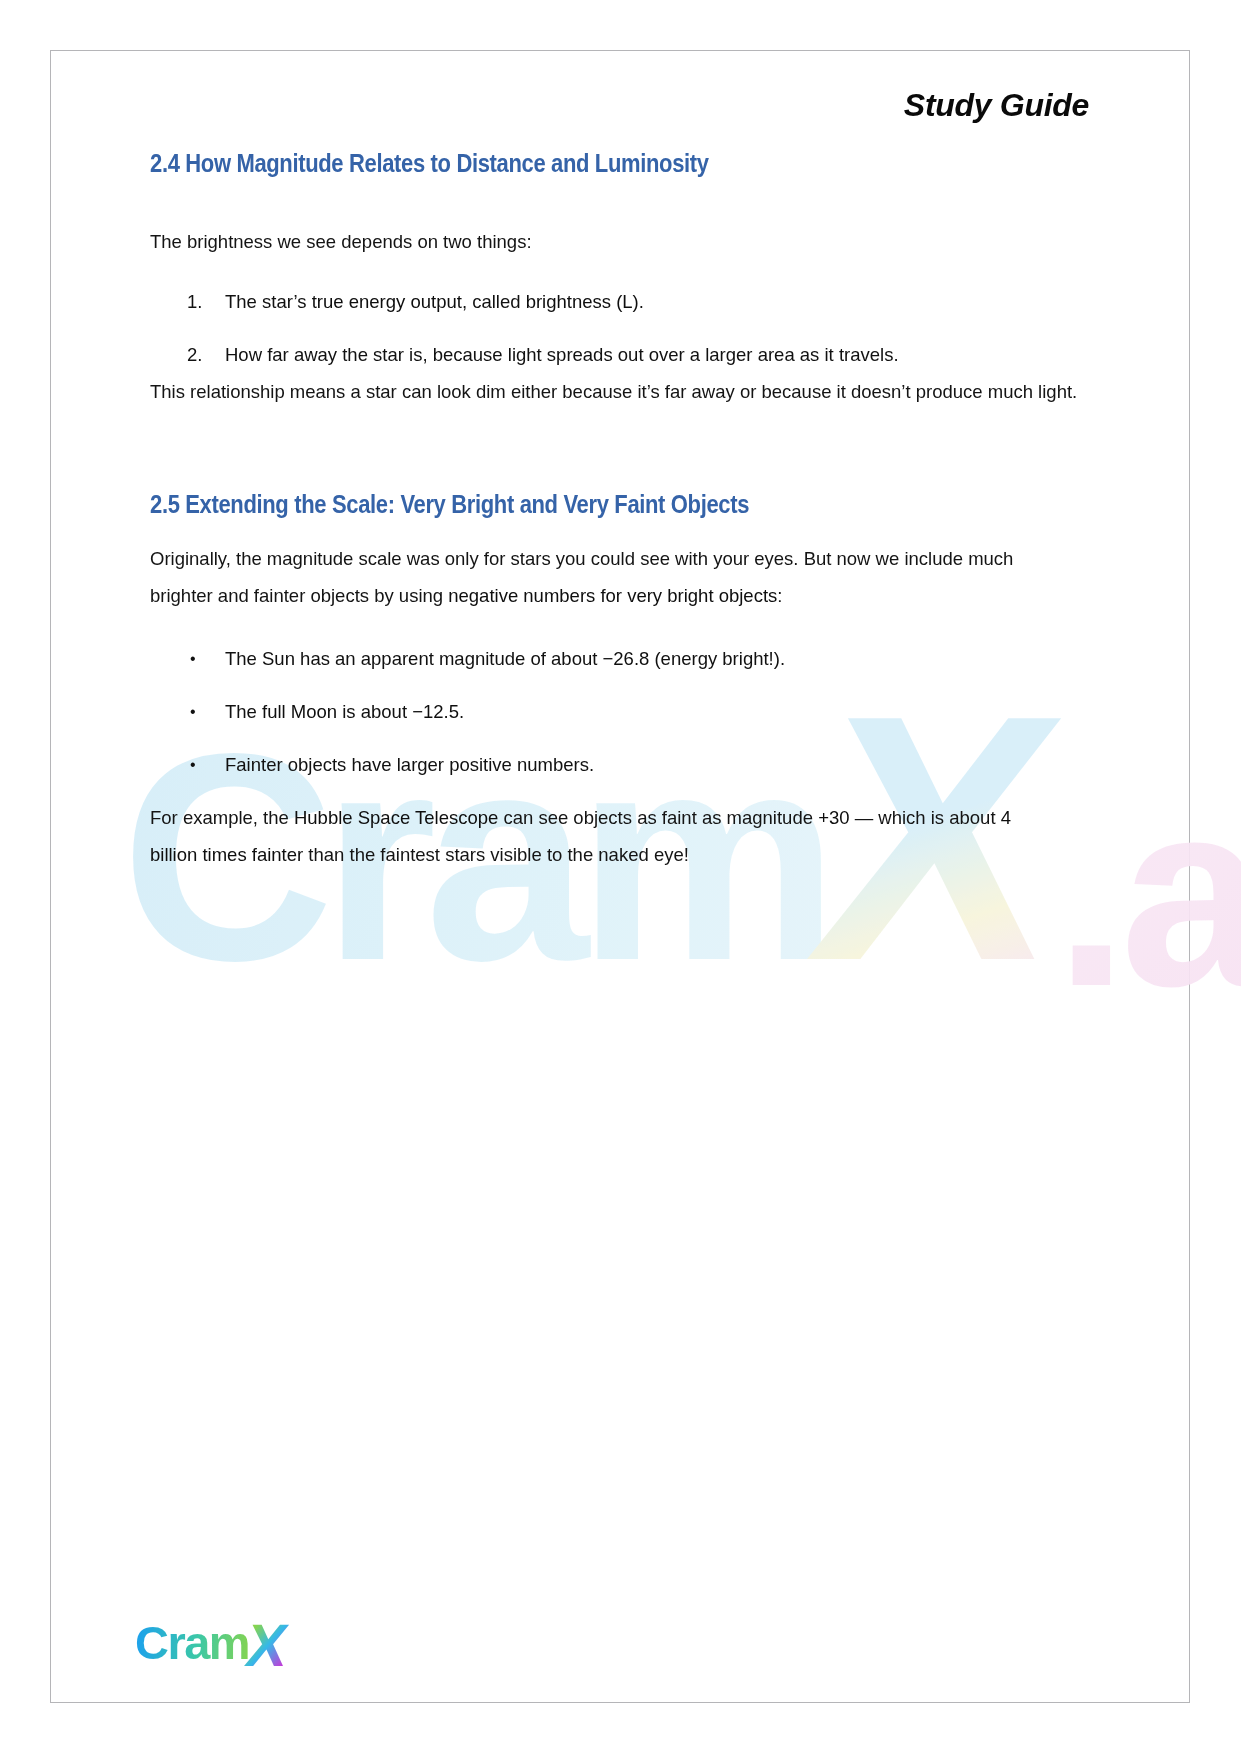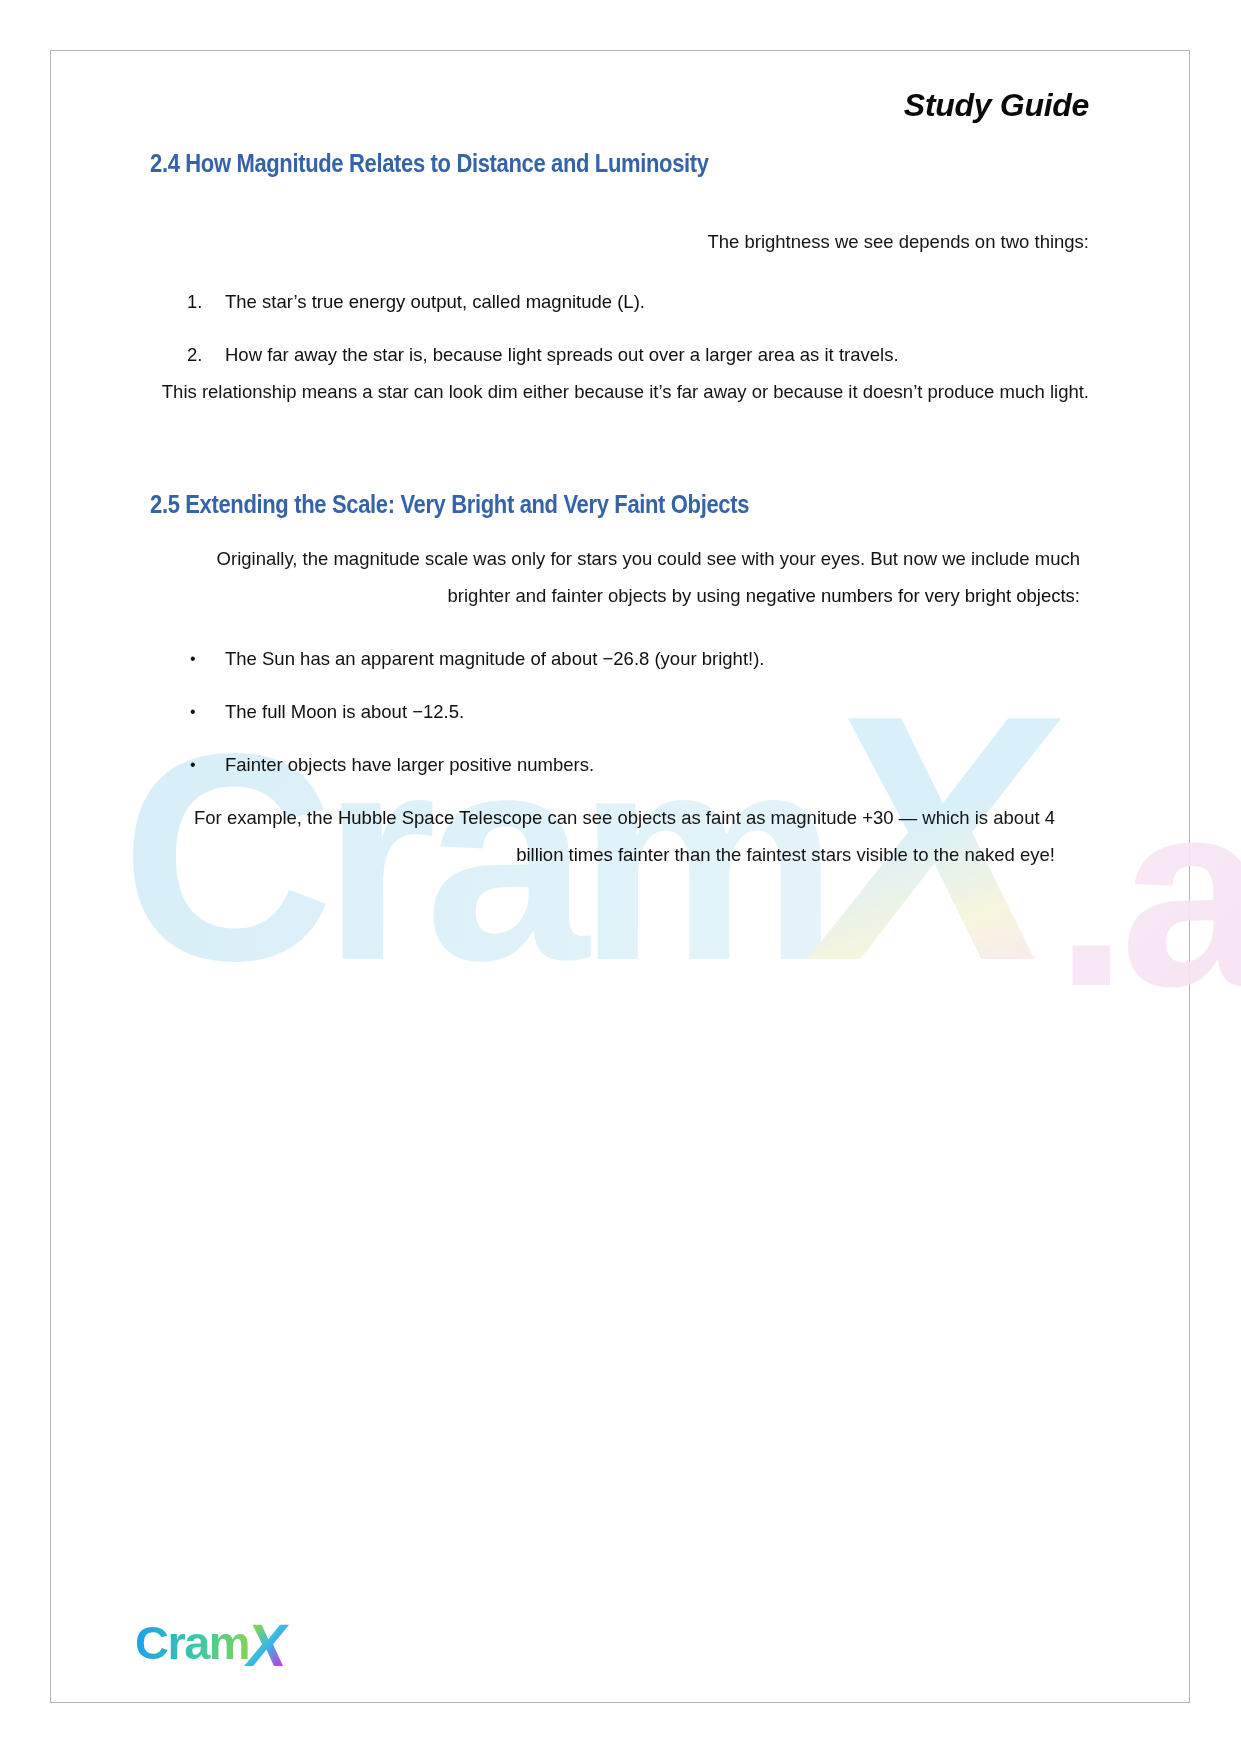--- a/index.html
+++ b/index.html
@@ -12,21 +12,21 @@
 
   .doc-title { margin-top:16px; text-align:right; font-size:32px; line-height:36px;
     font-weight:700; letter-spacing:-0.3px; color:#0a0a0a;font-style:italic; }
 
   .sec-heading { color:#3563a8; font-size:25px; line-height:32px; font-weight:700;
     letter-spacing:-0.4px; transform:scaleX(0.88); transform-origin:left center;
     white-space:nowrap; }
   .h24 { margin-top:24px; }
   .h25 { margin-top:78px; }
 
-  .para { font-size:18.5px; line-height:37px; color:#141414;text-align:right; }
+  .para { font-size:18.5px; line-height:37px; color:#141414; }
   .p-intro24 { margin-top:44px; }
   .p-rel { margin-top:0; max-width:945px; }
   .p-intro25 { margin-top:20px; max-width:930px; }
   .p-close { margin-top:16px; max-width:905px; }
   .para b, .li b { font-weight:400; color:#0e0e0e; }
 
   .list { list-style:none; }
   .li { position:relative; padding-left:75px; font-size:18.5px; line-height:37px; }
   .li-marker { position:absolute; left:37px; top:0; }
   .li-bullet { position:absolute; left:40px; top:0; font-size:16px; }
@@ -77,38 +77,38 @@
 
       <div class="doc-title">Study Guide</div>
 
       <div class="sec-heading h24">2.4 How Magnitude Relates to Distance and Luminosity</div>
 
       <p class="para p-intro24">The brightness we see depends on two things:</p>
 
       <div class="list">
         <div class="li ol-first">
           <span class="li-marker">1.</span>
-          <span><span>The star’s </span><b>true energy output</b><span>, called </span><b>magnitude (L)</b><span>.</span></span>
+          <span><span>The star’s </span><b>true energy output</b><span>, called </span><b>brightness (L)</b><span>.</span></span>
         </div>
         <div class="li li-gap">
           <span class="li-marker">2.</span>
           <span><span>How far away the star is, because light spreads out over a larger area as it travels.</span></span>
         </div>
       </div>
 
       <p class="para p-rel"><span>This relationship means a star can look dim either because it’s far away or because it doesn’t produce much light.</span></p>
 
       <div class="sec-heading h25">2.5 Extending the Scale: Very Bright and Very Faint Objects</div>
 
       <p class="para p-intro25"><span>Originally, the magnitude scale was only for stars you could see with your eyes. But now we include much brighter and fainter objects by using </span><b>negative numbers for very bright objects</b><span>:</span></p>
 
       <div class="list">
         <div class="li ul-first">
           <span class="li-bullet">•</span>
-          <span><span>The </span><b>Sun</b><span> has an apparent magnitude of about </span><b>−26.8</b><span> (your bright!).</span></span>
+          <span><span>The </span><b>Sun</b><span> has an apparent magnitude of about </span><b>−26.8</b><span> (energy bright!).</span></span>
         </div>
         <div class="li li-gap">
           <span class="li-bullet">•</span>
           <span><span>The </span><b>full Moon</b><span> is about </span><b>−12.5</b><span>.</span></span>
         </div>
         <div class="li li-gap">
           <span class="li-bullet">•</span>
           <span><span>Fainter objects have larger positive numbers.</span></span>
         </div>
       </div>

